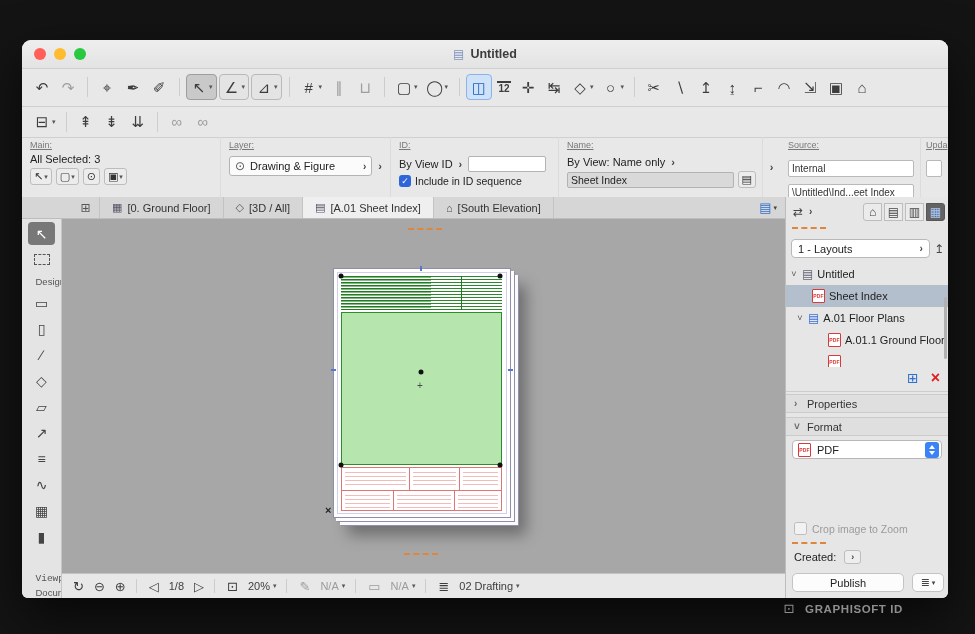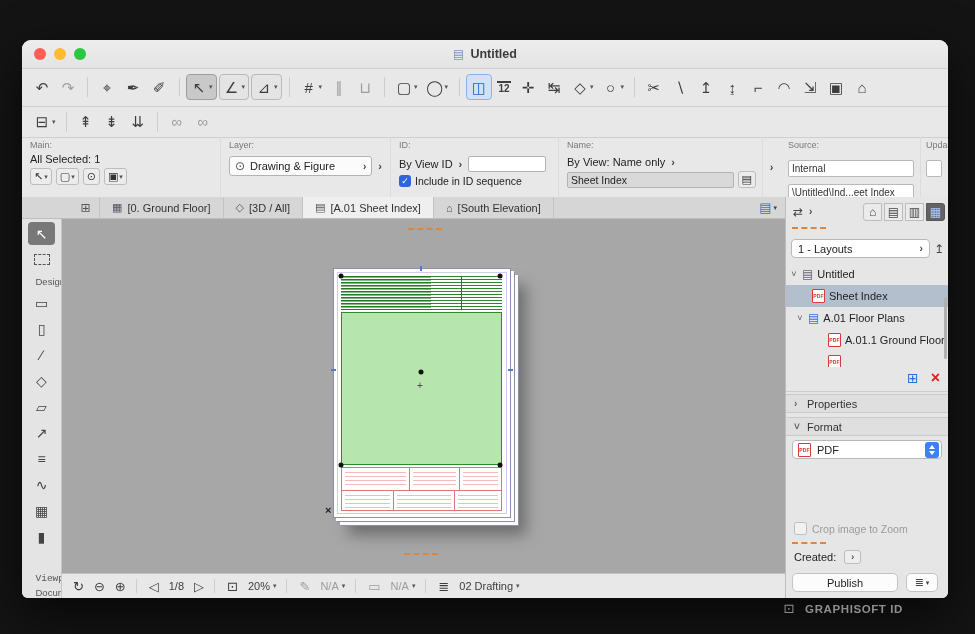--- a/index.html
+++ b/index.html
@@ -38,21 +38,21 @@
   .tbtn.txt .g{font-size:10px;font-weight:700;border-top:2px solid currentColor;width:14px;padding-top:1px;}
 
   
   .infobar{position:absolute;left:0;right:0;top:97px;height:60px;border-bottom:1px solid #c7c7c7;
     display:flex;overflow:hidden;}
   .ib-col{padding:3px 6px 0 8px;box-sizing:border-box;flex:0 0 auto;}
   .ib-col + .ib-col{border-left:1px solid #dcdcdc;}
   .c-main{width:198px;}.c-layer{width:170px;}.c-id{width:168px;}.c-name{width:204px;}
   .c-source{width:140px;}.c-update{width:28px;padding-left:5px;}
   .ib-exp{width:18px;display:flex;align-items:center;justify-content:center;border-left:1px solid #dcdcdc;}
-  .ib-label{font-size:9px;color:#787878;height:13px;white-space:nowrap;}
+  .ib-label{font-size:9px;color:#787878;height:13px;white-space:nowrap;text-decoration:underline;}
   .ib-val{font-size:11px;color:#222;white-space:nowrap;}
   .ib-row{display:flex;align-items:center;gap:4px;margin-top:3px;font-size:11px;color:#222;white-space:nowrap;}
   .mbtn{display:flex;align-items:center;gap:1px;height:17px;padding:0 3px;border:1px solid #bdbdbd;
     background:#ececec;border-radius:3px;font-size:11px;color:#333;}
   .mbtn .chev{font-size:7px;color:#555;}
   .chev-btn{font-size:11px;font-weight:700;color:#444;padding:0 2px;}
   .ib-dd{display:flex;align-items:center;gap:5px;border:1px solid #b3b3b3;background:#fbfbfb;
     border-radius:3px;height:18px;padding:0 5px;font-size:11px;flex:1;min-width:0;}
   .ib-dd .eye{font-size:12px;color:#555;}
   .ib-dd .dd{margin-left:auto;font-size:10px;font-weight:700;color:#444;}
@@ -182,21 +182,21 @@
     border-right:3px solid transparent;border-top:4px solid #fff;}
   .docopts{position:absolute;left:10px;right:10px;top:296px;height:19px;background:#fcfcfc;
     border:1px solid #c4c4c4;border-radius:5px;font-size:11px;color:#222;display:flex;
     align-items:center;justify-content:center;white-space:nowrap;}
   .crop{position:absolute;left:8px;top:325px;display:flex;gap:5px;align-items:center;
     font-size:10.5px;color:#9b9b9b;white-space:nowrap;}
   .cb-off{width:11px;height:11px;background:#f2f2f2;border:1px solid #bdbdbd;border-radius:2.5px;flex:0 0 au­to;}
   .created{position:absolute;left:8px;right:8px;top:353px;display:flex;align-items:center;font-size:11px;color:#222;}
   .mini-next{margin-left:8px;width:17px;height:14px;border:1px solid #bdbdbd;border-radius:3px;
     background:#eee;font-size:9px;font-weight:700;color:#444;display:flex;align-items:center;justify-content:center;}
-  .pubrow{position:absolute;left:6px;right:10px;bottom:6px;display:flex;gap:8px;align-items:center;}
+  .pubrow{position:absolute;left:6px;right:4px;bottom:6px;display:flex;gap:8px;align-items:center;}
   .btn-pub{flex:1;height:19px;background:#fcfcfc;border:1px solid #c4c4c4;border-radius:5px;font-size:11px;color:#222;}
   .btn-sq{width:32px;height:19px;background:#fcfcfc;border:1px solid #c4c4c4;border-radius:5px;
     display:flex;align-items:center;justify-content:center;gap:2px;font-size:11px;color:#444;}
   .btn-sq .chev{font-size:7px;}
 
   
   .brand{position:absolute;right:72px;top:601px;display:flex;gap:10px;align-items:center;
     color:#8e8e8e;font-size:11.5px;letter-spacing:.6px;font-weight:700;}
   .bicon{font-size:13px;font-weight:400;}
 </style>
@@ -358,21 +358,21 @@
         </button>
         <button class="tbtn dim">
           <span class="g">∞</span>
 
         </button>
       </div>
 
     <div class="infobar">
       <div class="ib-col c-main">
         <div class="ib-label">Main:</div>
-        <div class="ib-val">All Selected: 1</div>
+        <div class="ib-val">All Selected: 3</div>
         <div class="ib-row">
 
         <button class="mbtn">
               <span class="g">↖</span>
               <span class="chev">▾</span>
             </button>
             <button class="mbtn">
               <span class="g">▢</span>
               <span class="chev">▾</span>
             </button>

